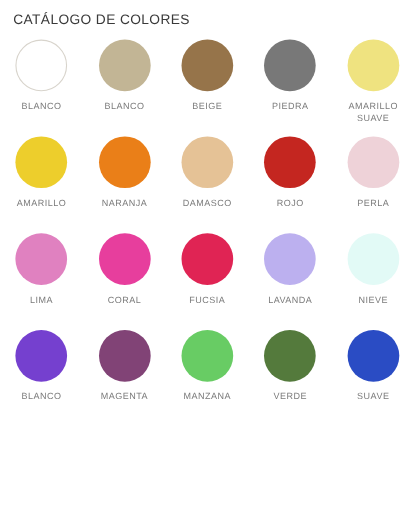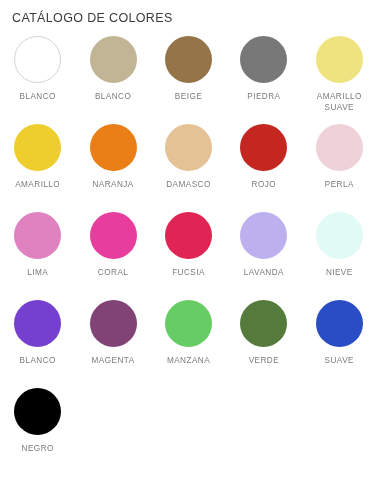--- a/index.html
+++ b/index.html
@@ -150,19 +150,15 @@
         <div class="swatch-label">MANZANA</div>
       </div>
       <div class="swatch-cell">
         <div class="swatch-dot" style="background: rgb(84, 122, 60);"></div>
         <div class="swatch-label">VERDE</div>
       </div>
       <div class="swatch-cell">
         <div class="swatch-dot" style="background: rgb(42, 76, 196);"></div>
         <div class="swatch-label">SUAVE</div>
       </div>
-      <div class="swatch-cell">
-        <div class="swatch-dot" style="background: rgb(0, 0, 0);"></div>
-        <div class="swatch-label">NEGRO</div>
-      </div>
     </div>
 
 </div>
 
 </body></html>

